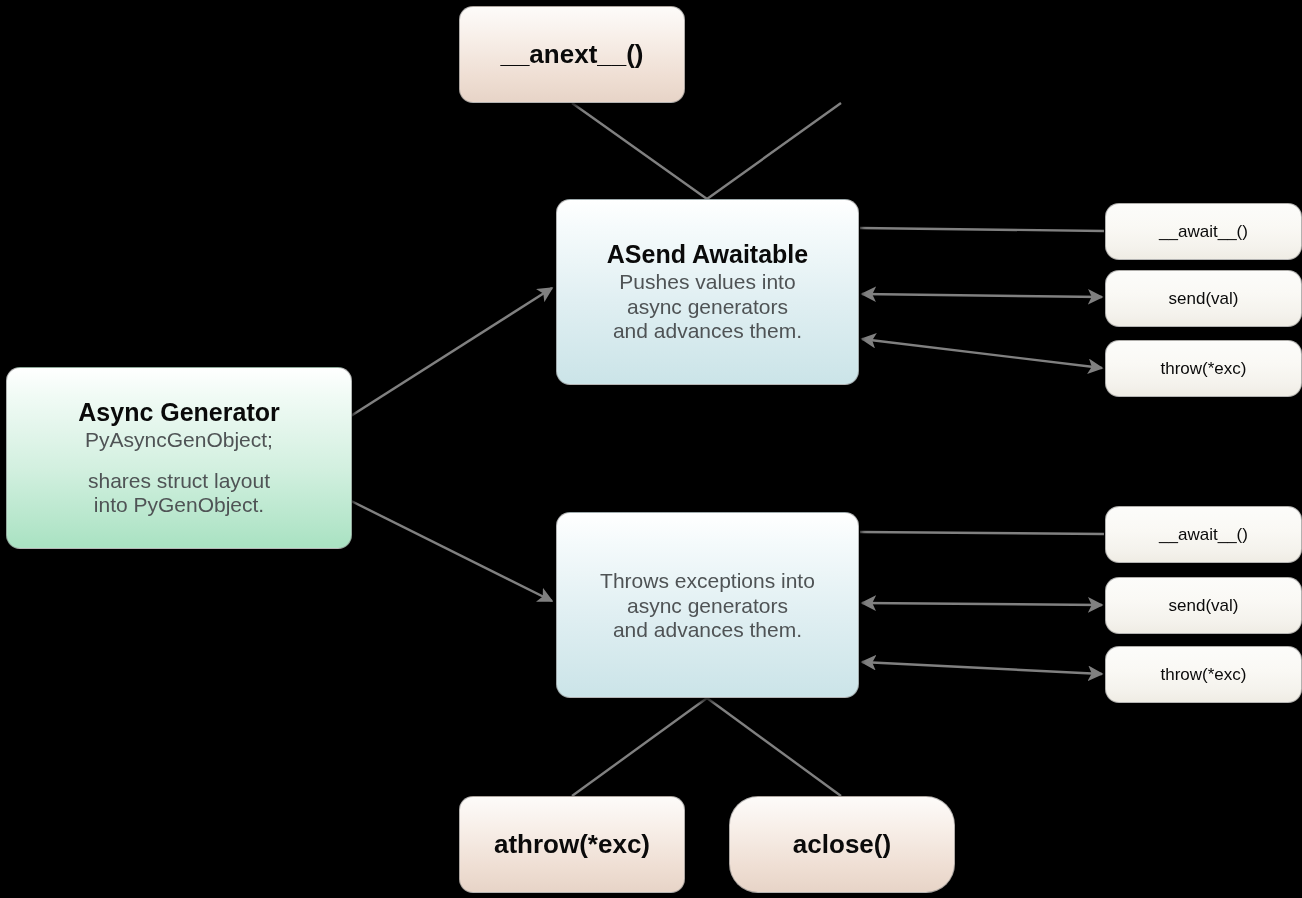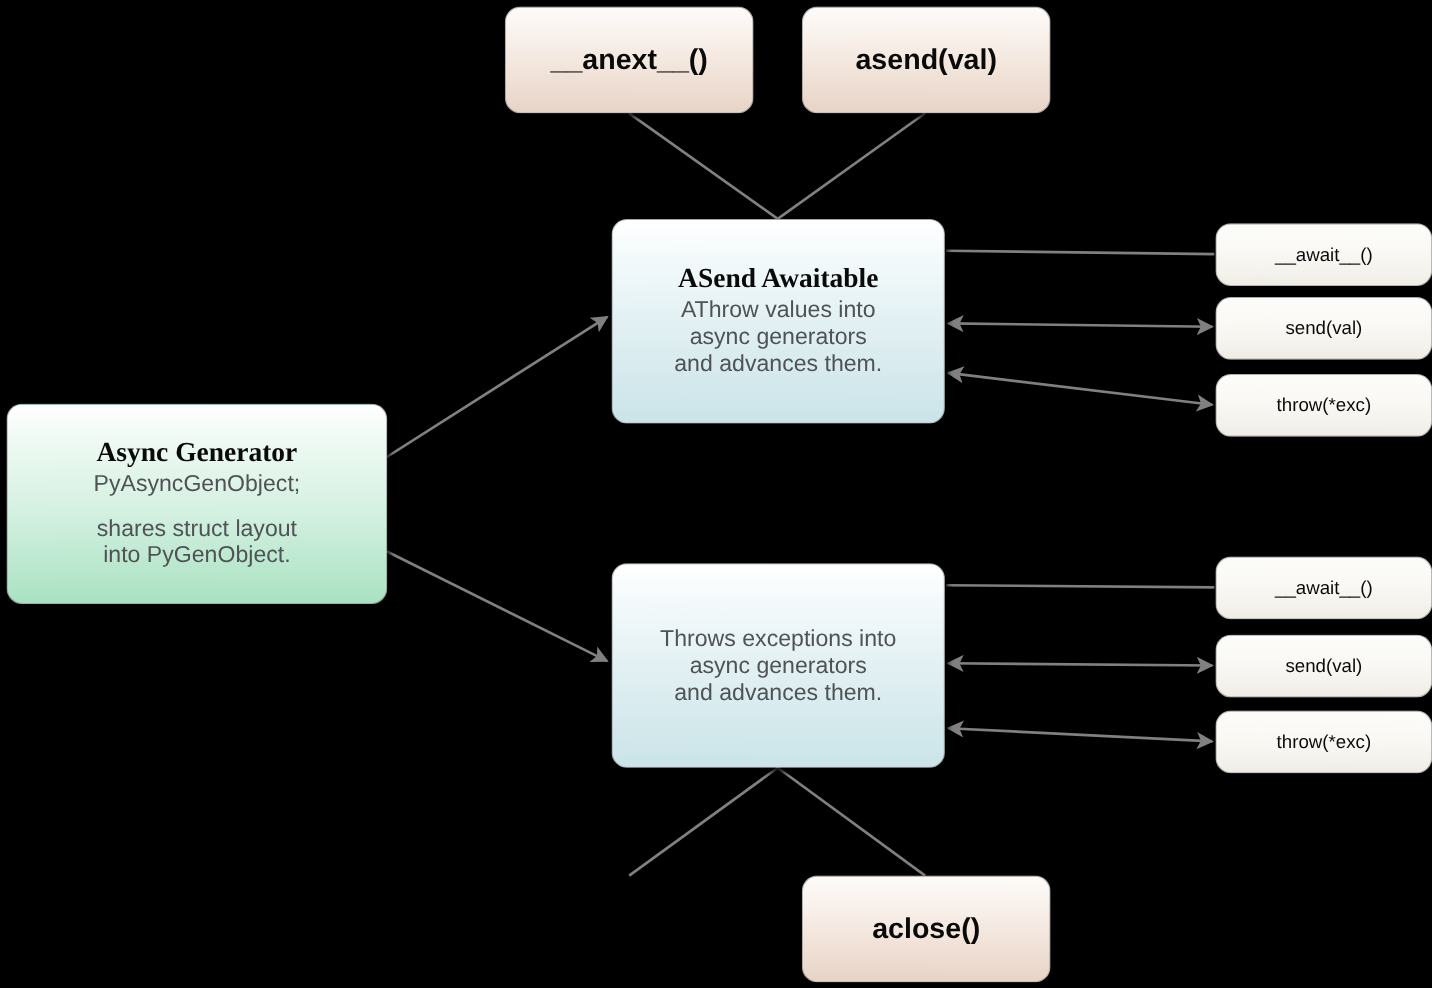--- a/index.html
+++ b/index.html
@@ -57,21 +57,21 @@
 
   .title {
     font-weight: bold;
     color: #0a0a0a;
     line-height: 1.12;
   }
   .subtitle {
     color: #4f5355;
     line-height: 1.16;
   }
-  .big-title   { font-size: 25px; font-family: Liberation Serif, serif; }
+  .big-title   { font-size: 25px; }
   .big-sub     { font-size: 21px; margin-top: 2px; }
   .method-label{ font-size: 26px; font-weight: bold; color: #0a0a0a; }
   .small-label { font-size: 17px; font-weight: normal; color: #0a0a0a; }
 </style>
 </head>
 <body>
 
 <div id="stage">
 
   <svg id="edges" viewBox="0 0 1302 898" xmlns="http://www.w3.org/2000/svg">
@@ -103,27 +103,24 @@
       <line x1="860" y1="532" x2="1104" y2="534"></line>
       <line x1="862" y1="603" x2="1102" y2="605" marker-start="url(#arrowStart)" marker-end="url(#arrowEnd)"></line>
       <line x1="862" y1="662" x2="1102" y2="674" marker-start="url(#arrowStart)" marker-end="url(#arrowEnd)"></line>
     </g>
   </svg>
 
   <div class="node node-peach" style="left:459px; top:6px; width:226px; height:97px;">
     <span class="method-label">__anext__()</span>
   </div>
 
-  <div class="node node-peach" style="left:729px; top:6px; width:226px; height:97px;">
-    <span class="method-label">asend(val)</span>
-  </div>
 
   <div class="node node-blue" style="left:556px; top:199px; width:303px; height:186px;">
     <span class="title big-title">ASend Awaitable</span>
-    <span class="subtitle big-sub">AThrow values into</span>
+    <span class="subtitle big-sub">Pushes values into</span>
     <span class="subtitle big-sub" style="margin-top:0">async generators</span>
     <span class="subtitle big-sub" style="margin-top:0">and advances them.</span>
   </div>
 
   <div class="node node-blue" style="left:556px; top:512px; width:303px; height:186px;">
     <span class="subtitle big-sub">Throws exceptions into</span>
     <span class="subtitle big-sub" style="margin-top:0">async generators</span>
     <span class="subtitle big-sub" style="margin-top:0">and advances them.</span>
   </div>
 
@@ -147,18 +144,21 @@
   <div class="node node-cream" style="left:1105px; top:506px; width:197px; height:57px;">
     <span class="small-label">__await__()</span>
   </div>
   <div class="node node-cream" style="left:1105px; top:577px; width:197px; height:57px;">
     <span class="small-label">send(val)</span>
   </div>
   <div class="node node-cream" style="left:1105px; top:646px; width:197px; height:57px;">
     <span class="small-label">throw(*exc)</span>
   </div>
 
+  <div class="node node-peach" style="left:459px; top:796px; width:226px; height:97px;">
+    <span class="method-label">athrow(*exc)</span>
+  </div>
 
-  <div class="node node-peach" style="left:729px; top:796px; width:226px; height:97px;">
+  <div class="node node-peach" style="left:729px; top:796px; width:226px; height:97px;border-radius:29px;">
     <span class="method-label">aclose()</span>
   </div>
 
 </div>
 
 </body></html>

